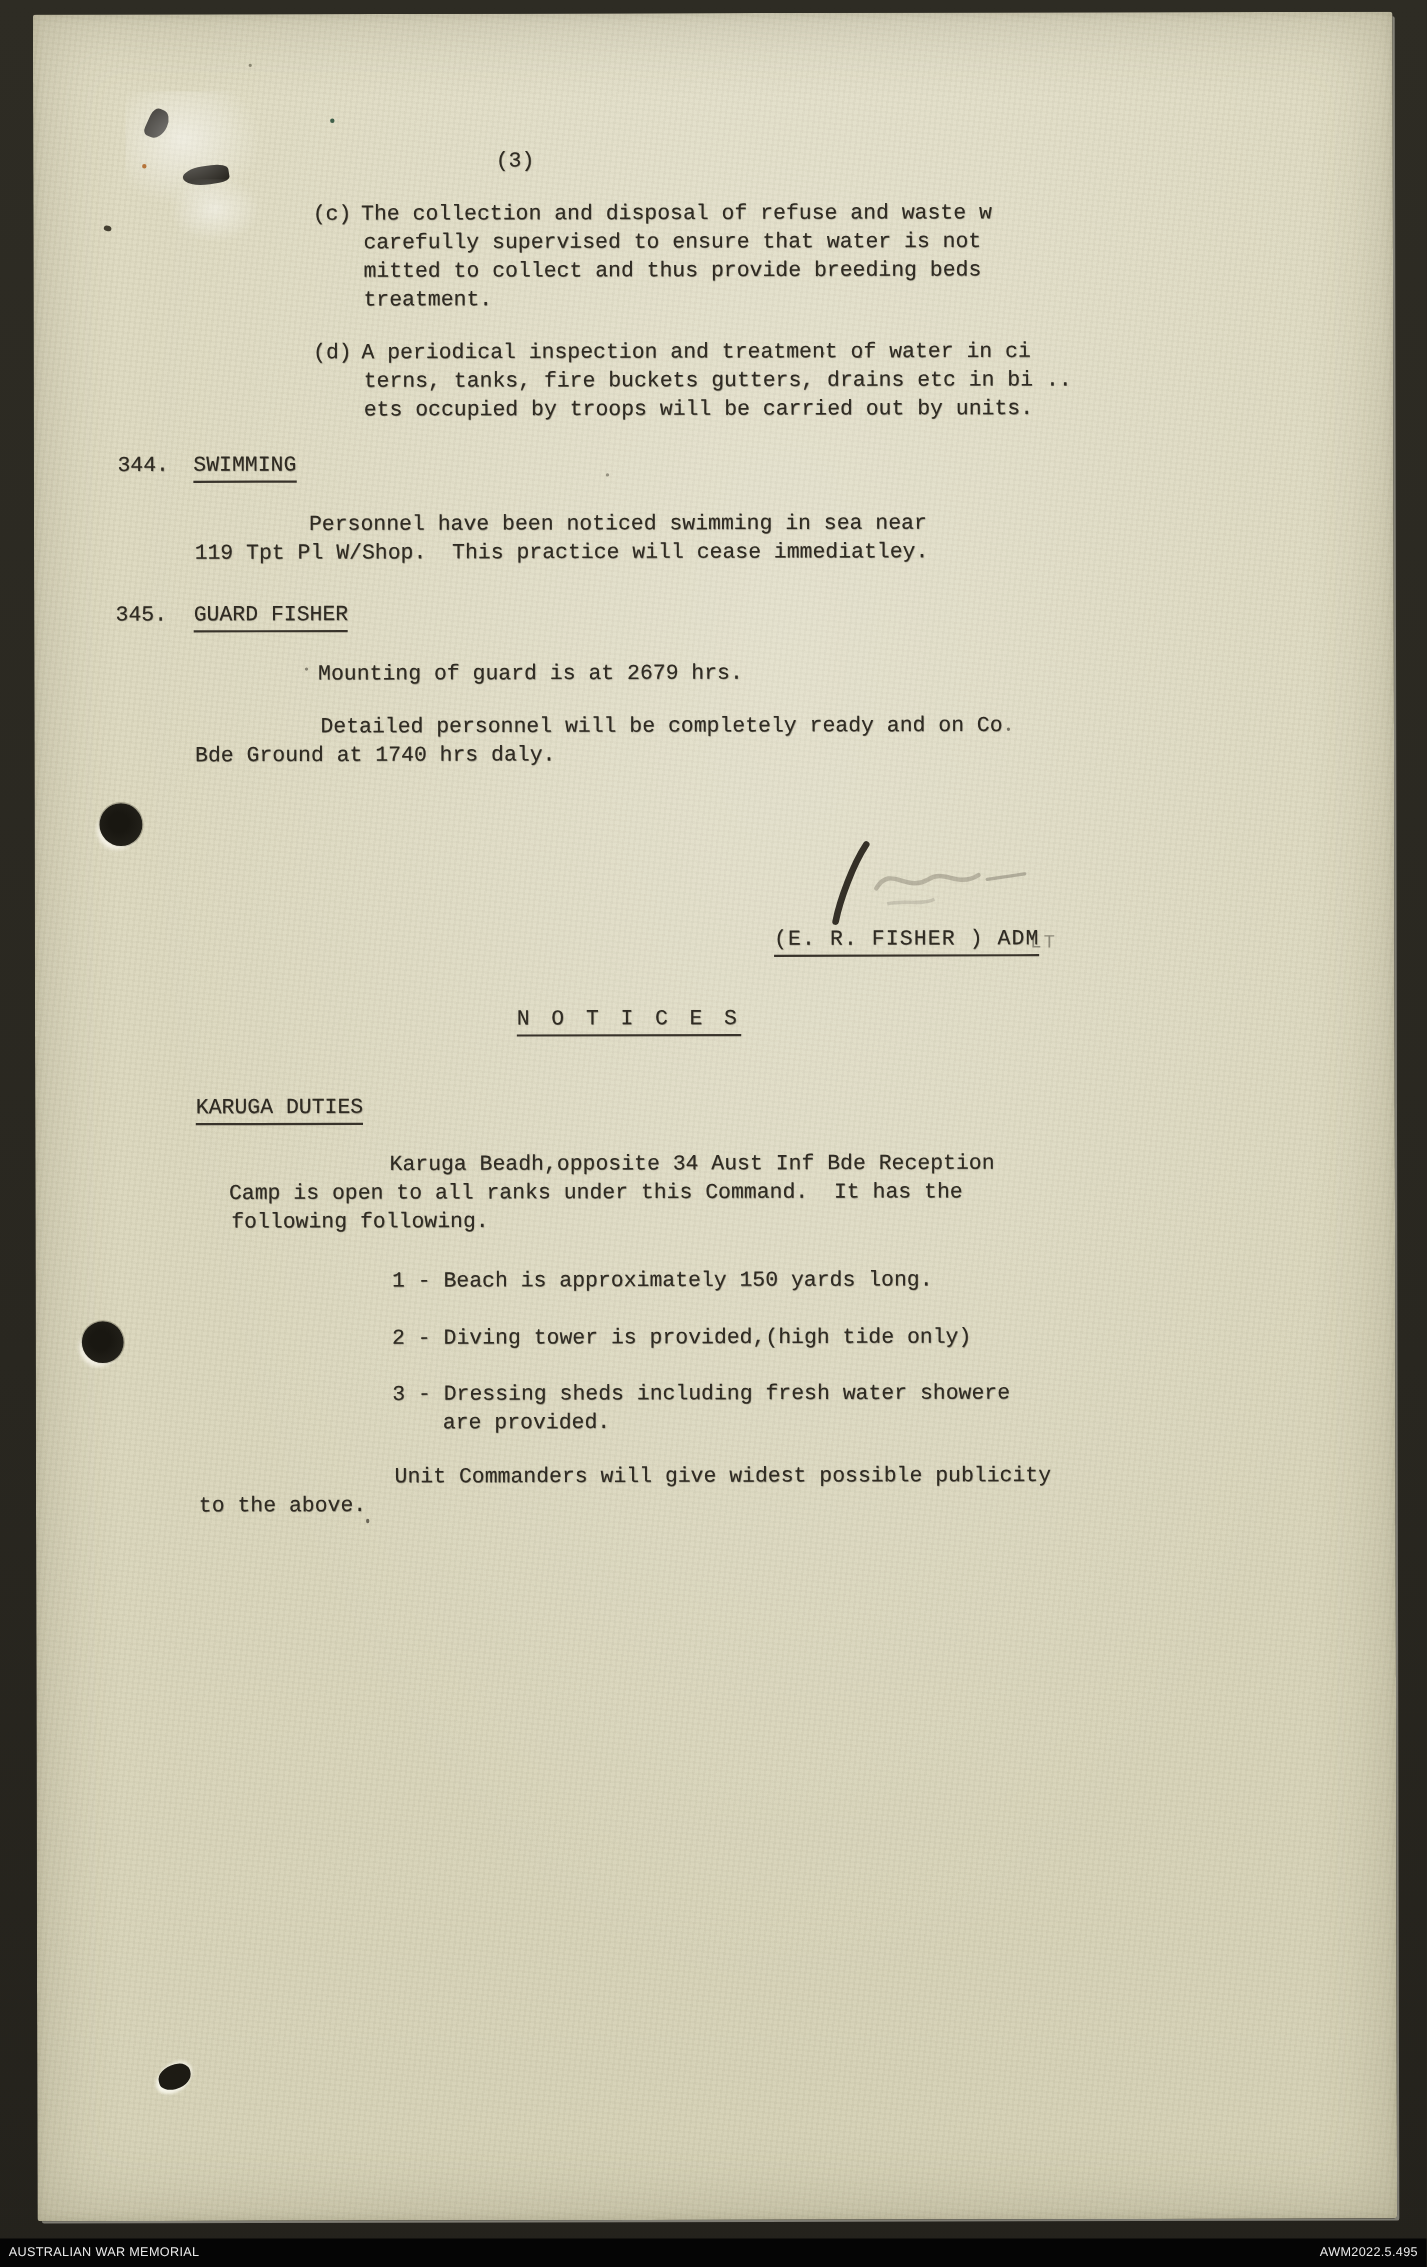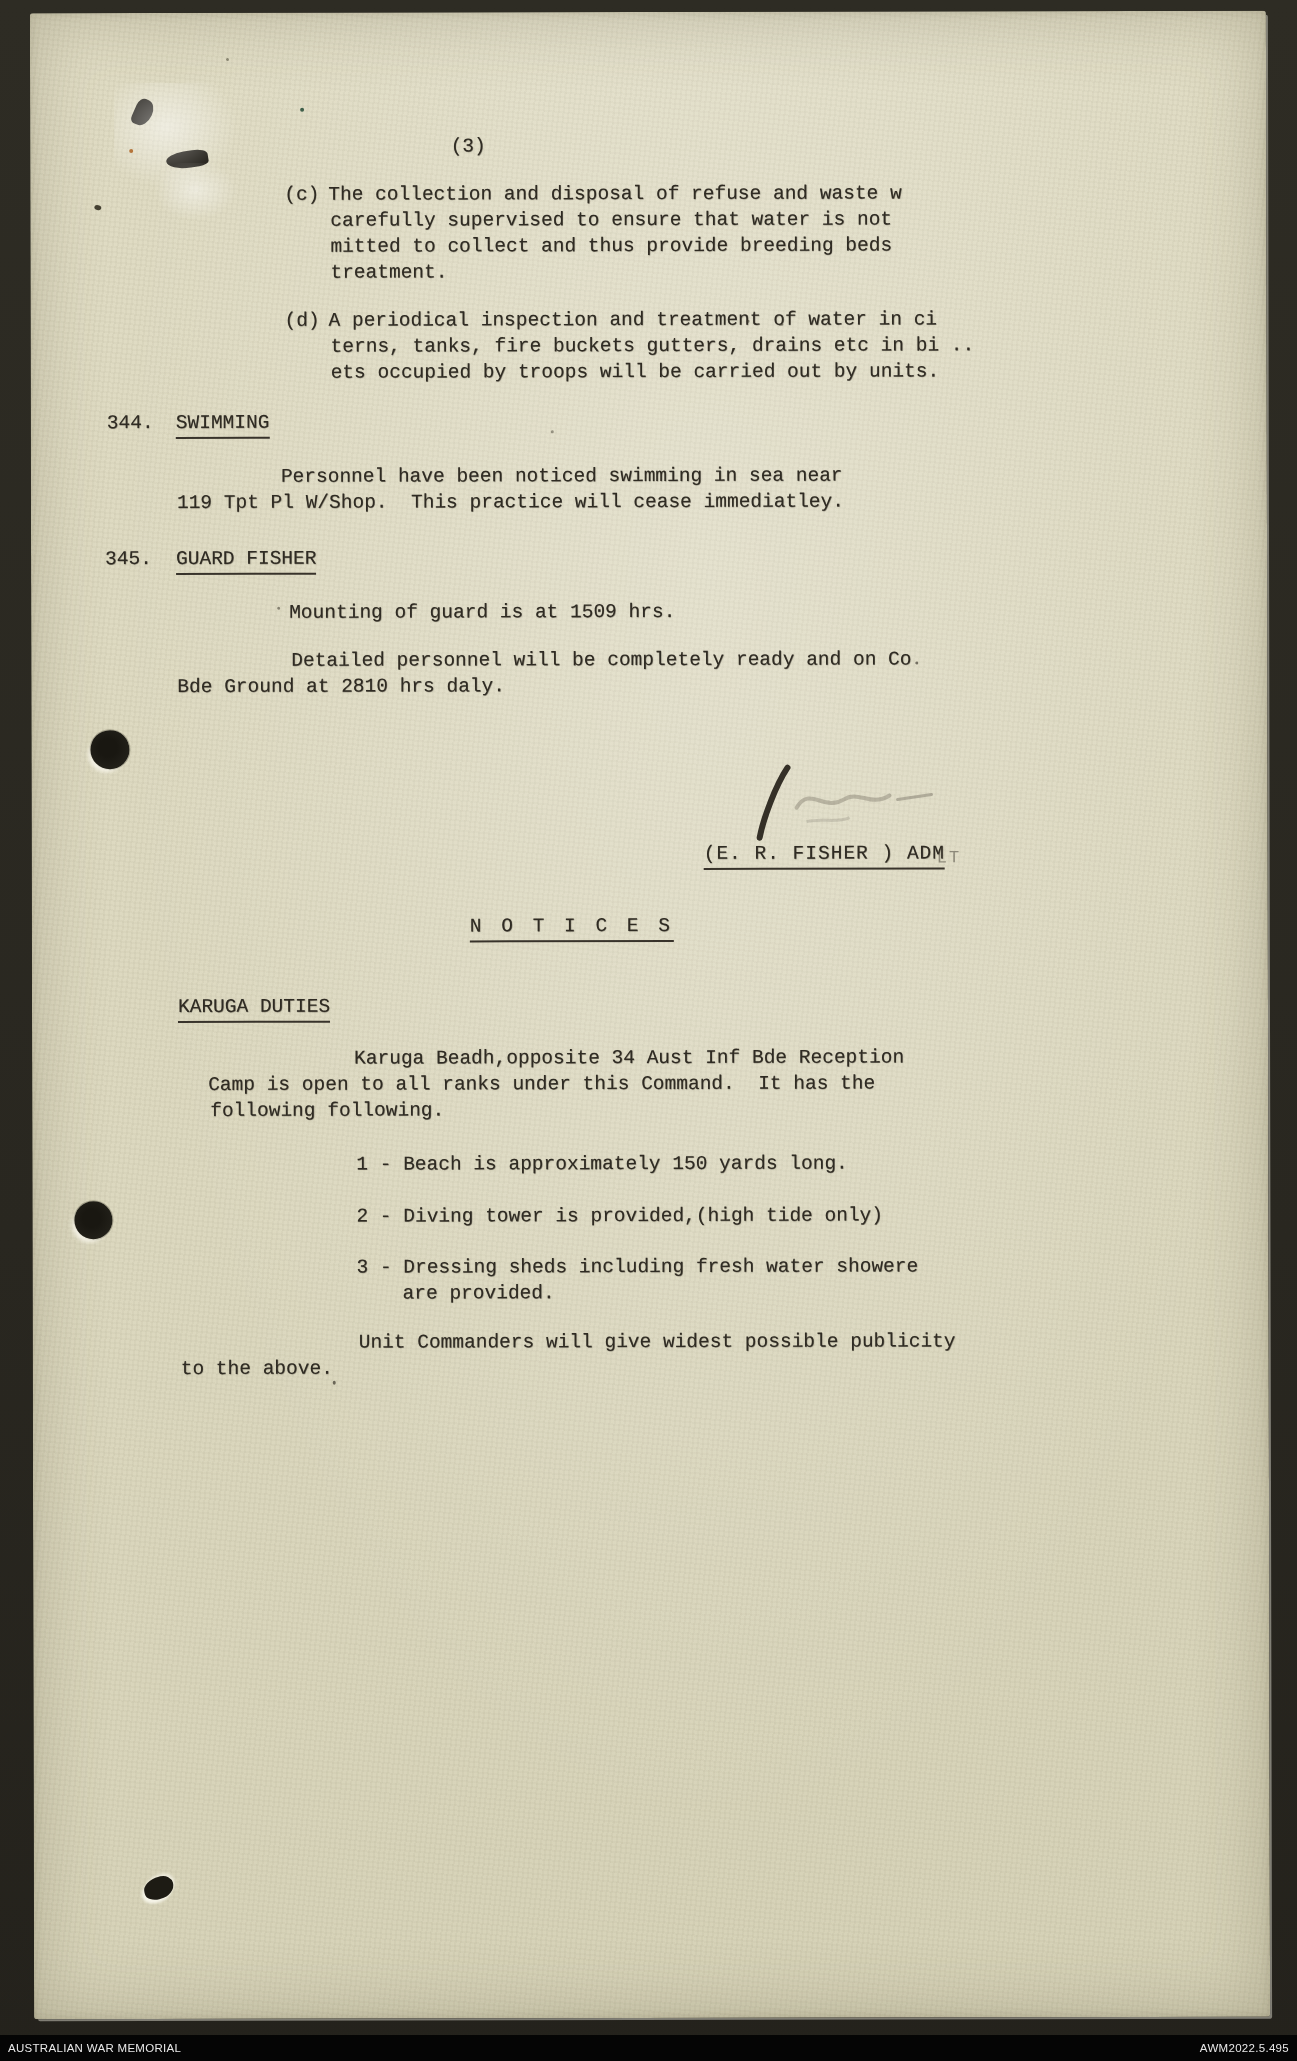--- a/index.html
+++ b/index.html
@@ -71,23 +71,23 @@
   <div class="t" style="left:300px;top:322px;">terns, tanks, fire buckets gutters, drains etc in bi ..</div>
   <div class="t" style="left:300px;top:348px;">ets occupied by troops will be carried out by units.</div>
 
   <div class="t" style="left:76px;top:398px;">344.</div>
   <div class="t hd" style="left:145px;top:398px;"><span>SWIMMING</span></div>
   <div class="t" style="left:250px;top:452px;">Personnel have been noticed swimming in sea near</div>
   <div class="t" style="left:146px;top:478px;">119 Tpt Pl W/Shop.  This practice will cease immediatley.</div>
 
   <div class="t" style="left:74px;top:534px;">345.</div>
   <div class="t hd" style="left:145px;top:534px;"><span>GUARD FISHER</span></div>
-  <div class="t" style="left:258px;top:588px;">Mounting of guard is at 1509 hrs.</div>
+  <div class="t" style="left:258px;top:588px;">Mounting of guard is at 2679 hrs.</div>
   <div class="t" style="left:260px;top:636px;">Detailed personnel will be completely ready and on Co</div>
-  <div class="t" style="left:146px;top:662px;">Bde Ground at 2810 hrs daly.</div>
+  <div class="t" style="left:146px;top:662px;">Bde Ground at 1740 hrs daly.</div>
 
   <svg style="left:560px;top:748px;" width="380" height="100" viewBox="0 0 380 100">
     <path d="M 168 78 C 172 58 184 26 196 8" stroke="#211d15" stroke-width="6" fill="none" stroke-linecap="round" opacity="0.9"></path>
     <path d="M 205 48 C 218 26 232 52 252 40 C 268 30 278 48 298 36" stroke="#4a453a" stroke-width="4" fill="none" stroke-linecap="round" opacity="0.28"></path>
     <path d="M 306 40 L 340 35" stroke="#4a453a" stroke-width="3" fill="none" stroke-linecap="round" opacity="0.32"></path>
     <path d="M 215 62 C 230 58 245 64 258 58" stroke="#555046" stroke-width="3" fill="none" opacity="0.18"></path>
   </svg>
   <div class="t faint" style="left:905px;top:796px;margin-top:39px;">LT</div>
   <div class="t hd sig-line" style="left:672px;top:830px;"><span>(E. R. FISHER ) ADM</span></div>
 

